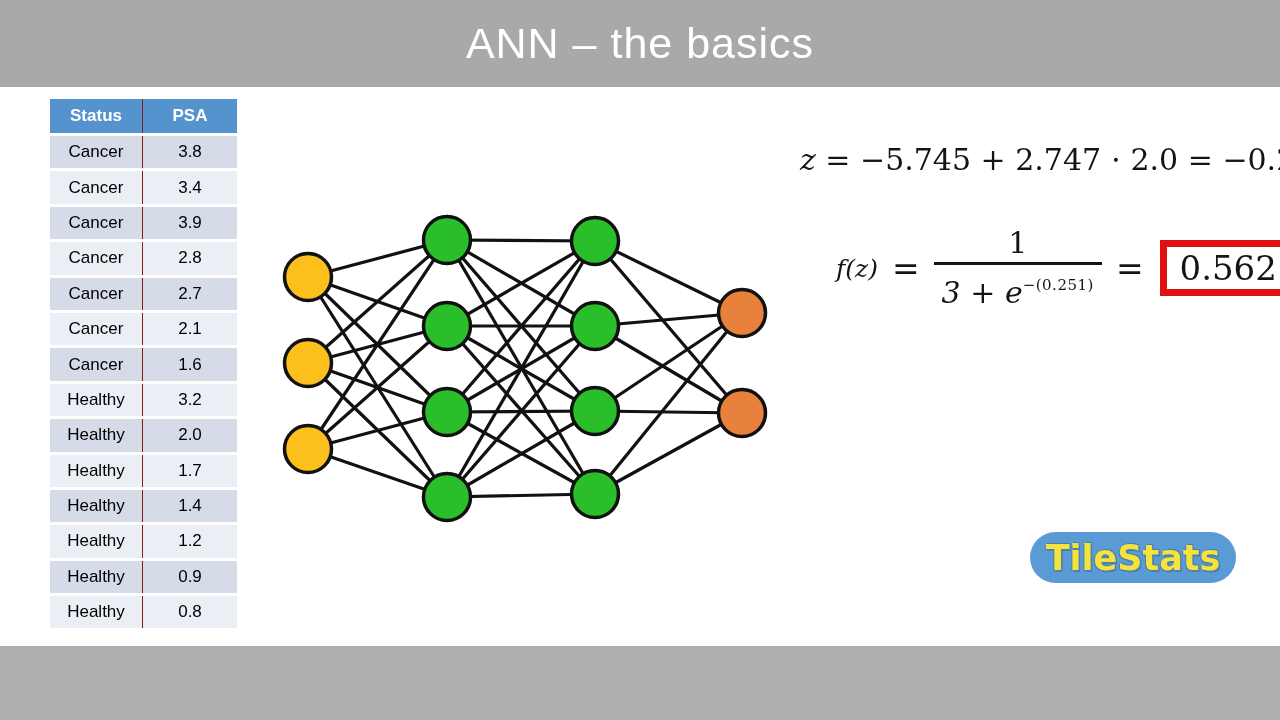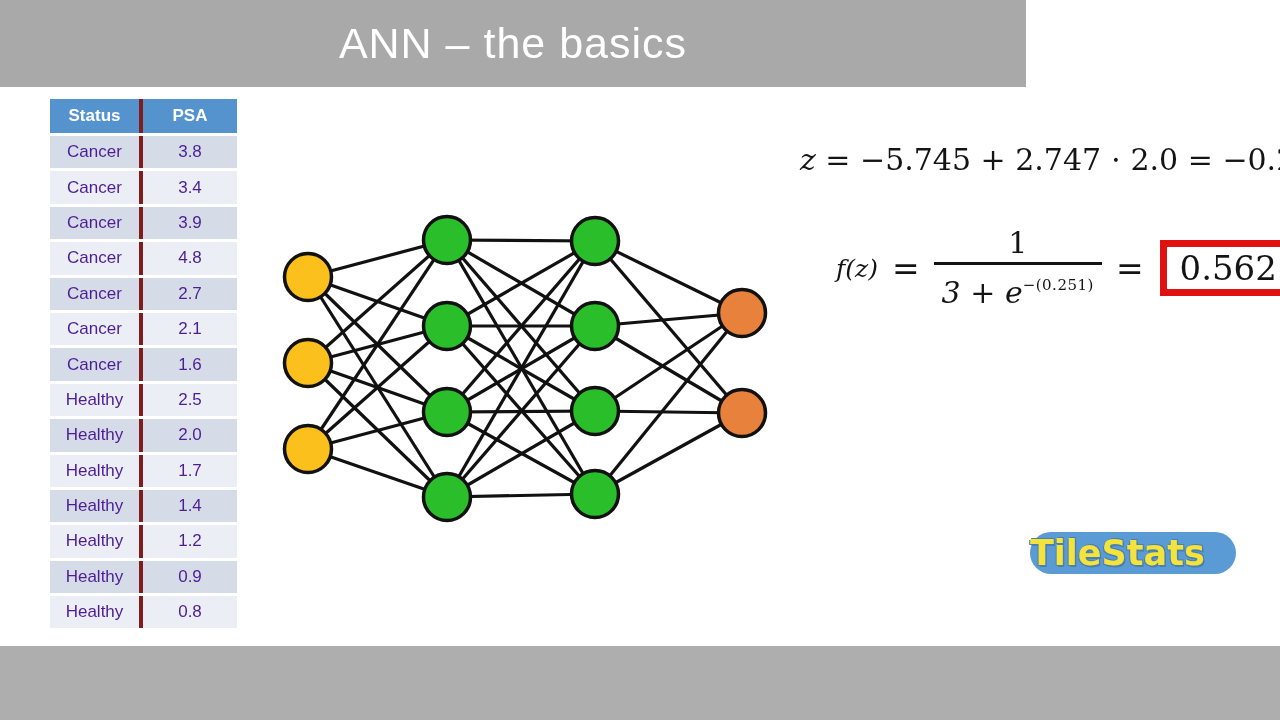--- a/index.html
+++ b/index.html
@@ -1,44 +1,44 @@
 <!DOCTYPE html>
 <html><head>
 <meta charset="utf-8">
 <style>
   * { margin: 0; padding: 0; box-sizing: border-box; }
   html, body { width: 1280px; height: 720px; overflow: hidden; }
   body { background: #ffffff; font-family: "Liberation Sans", sans-serif; position: relative; }
 
   
   .top-bar {
-    position: absolute; left: 0; top: 0; width: 1026px; height: 87px;
+    position: absolute; left: 0; top: 0; width: 1280px; height: 87px;
     background: #a9a9a9; display: flex; align-items: center; justify-content: center;
   }
   .slide-title {
     color: #ffffff; font-size: 43px; font-weight: 300; letter-spacing: 1px;
     font-family: "Liberation Sans", sans-serif;
   }
   .bottom-bar {
     position: absolute; left: 0; top: 646px; width: 1280px; height: 74px;
     background: #aeaeae;
   }
 
   
   .data-table { position: absolute; left: 50px; top: 99px; width: 187px; }
   .tbl-header { display: flex; height: 34px; background: #5493ce; }
   .tbl-header .cell { color: #ffffff; font-weight: bold; }
   .tbl-row { display: flex; height: 32.4px; margin-top: 3px; }
   .tbl-row.band-dark .cell { background: #d5dce8; }
   .tbl-row.band-light .cell { background: #ebeef4; }
   .cell {
     display: flex; align-items: center; justify-content: center;
-    font-size: 17px; color: #4c1d95;
-  }
-  .cell.c0 { width: 93px; border-right: 4px solid #7f1d1d; }
+    font-size: 17px; color: #000000;
+  }
+  .cell.c0 { width: 93px; border-right: 1px solid #7f1d1d; }
   .cell.c1 { width: 94px; text-align: right; }
   .tbl-header .cell.c0, .tbl-header .cell.c1 { background: #5493ce; }
 
   
   .network-svg { position: absolute; left: 0; top: 0; width: 1280px; height: 720px; }
 
   
   .formula { font-family: "DejaVu Serif", "Liberation Serif", serif; color: #141414; }
   .formula-z {
     position: absolute; left: 800px; top: 142px; width: 450px;
@@ -59,23 +59,23 @@
   .fraction .denominator { font-size: 30px; line-height: 36px; padding: 0 8px; }
   .denom-exp { font-size: 15px; vertical-align: 13px; letter-spacing: 0.5px; }
   .result-highlight-box {
     border: 7px solid #e01111; background: #ffffff;
     padding: 1px 13px; margin-left: 2px;
   }
   .result-value { font-size: 34px; }
 
   
   .logo-box {
-    position: absolute; left: 1030px; top: 532px; width: 206px; height: 42px;
+    position: absolute; left: 1030px; top: 532px; width: 206px; height: 51px;
     background: #5b9bd5; border-radius: 26px;
-    display: flex; align-items: center; 
+    display: flex; align-items: center; justify-content: center;
   }
   .logo-text {
     font-family: "DejaVu Sans", sans-serif; font-weight: bold; font-size: 35px;
     color: #f4e33d; letter-spacing: 0px;
     text-shadow: 1.5px 1.5px 0 #4a7fae, -1px 1px 0 #4a7fae, 1px -1px 0 #4a7fae;
   }
 </style>
 </head>
 <body>
 
@@ -98,37 +98,37 @@
       <div class="tbl-row band-light">
     <div class="cell c0">Cancer</div>
     <div class="cell c1">3.4</div>
   </div>
       <div class="tbl-row band-dark">
     <div class="cell c0">Cancer</div>
     <div class="cell c1">3.9</div>
   </div>
       <div class="tbl-row band-light">
     <div class="cell c0">Cancer</div>
-    <div class="cell c1">4.8</div>
+    <div class="cell c1">2.8</div>
   </div>
       <div class="tbl-row band-dark">
     <div class="cell c0">Cancer</div>
     <div class="cell c1">2.7</div>
   </div>
       <div class="tbl-row band-light">
     <div class="cell c0">Cancer</div>
     <div class="cell c1">2.1</div>
   </div>
       <div class="tbl-row band-dark">
     <div class="cell c0">Cancer</div>
     <div class="cell c1">1.6</div>
   </div>
       <div class="tbl-row band-light">
     <div class="cell c0">Healthy</div>
-    <div class="cell c1">2.5</div>
+    <div class="cell c1">3.2</div>
   </div>
       <div class="tbl-row band-dark">
     <div class="cell c0">Healthy</div>
     <div class="cell c1">2.0</div>
   </div>
       <div class="tbl-row band-light">
     <div class="cell c0">Healthy</div>
     <div class="cell c1">1.7</div>
   </div>
       <div class="tbl-row band-dark">

